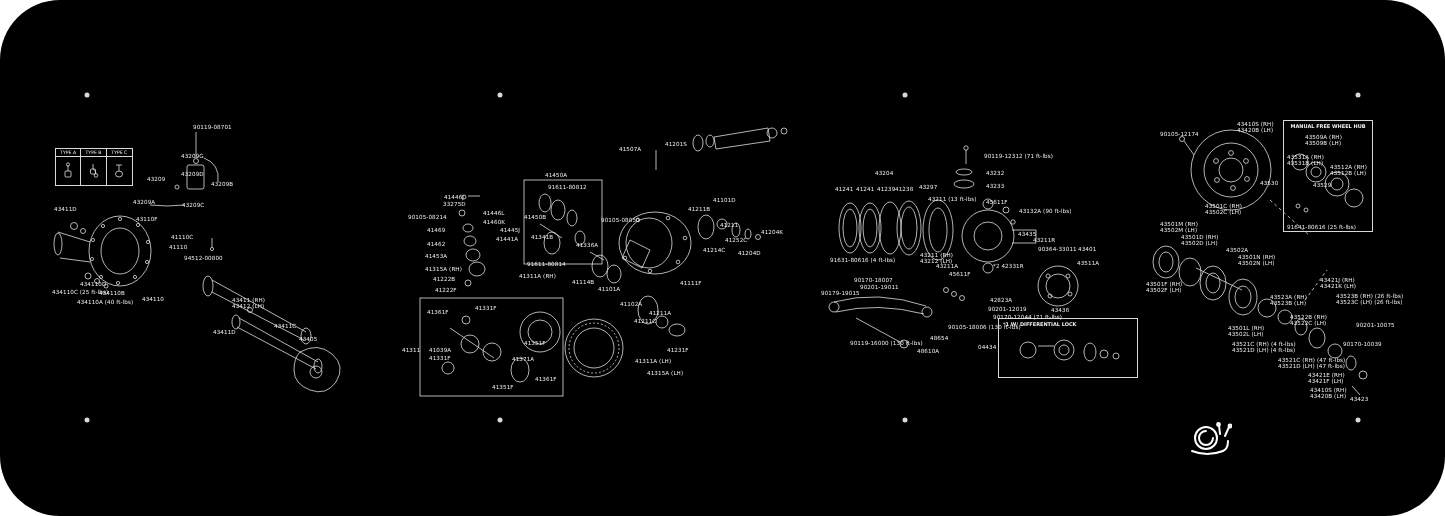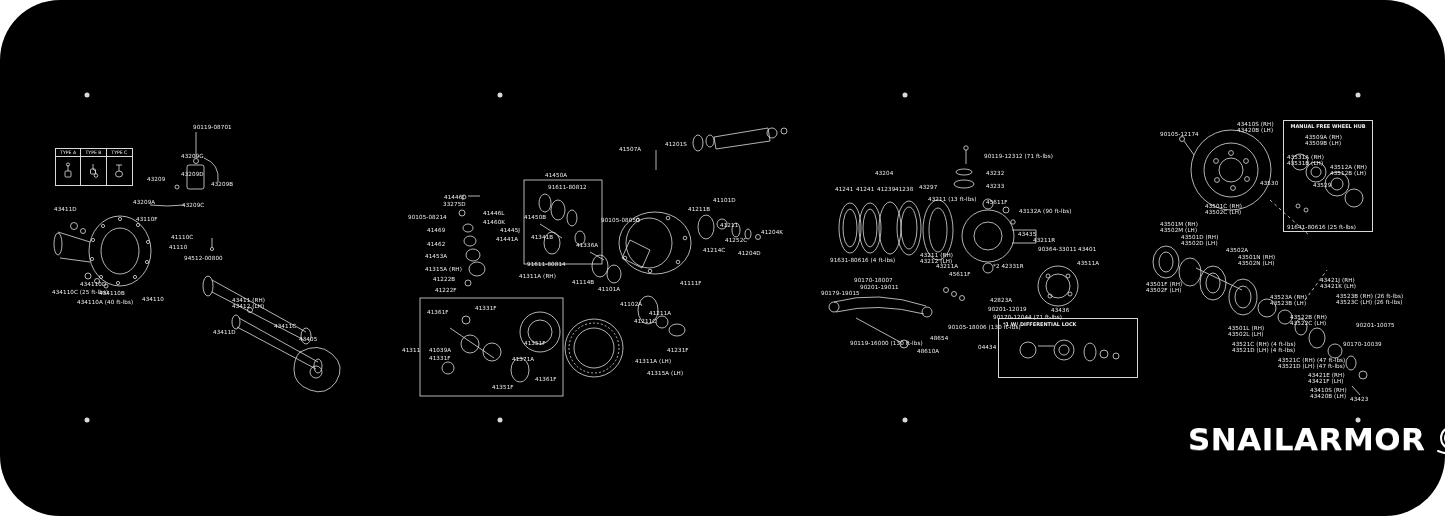--- a/index.html
+++ b/index.html
@@ -416,21 +416,20 @@
       <span class="part-label" style="left: 1278px; top: 357px;">43521C (RH) (47 ft-lbs)</span>
       <span class="part-label" style="left: 1278px; top: 363px;">43521D (LH) (47 ft-lbs)</span>
       <span class="part-label" style="left: 1308px; top: 372px;">43421E (RH)</span>
       <span class="part-label" style="left: 1308px; top: 378px;">43421F (LH)</span>
       <span class="part-label" style="left: 1310px; top: 387px;">43410S (RH)</span>
       <span class="part-label" style="left: 1310px; top: 393px;">43420B (LH)</span>
       <span class="part-label" style="left: 1350px; top: 396px;">43423</span>
     </div>
 
   <div class="brand">
-    <span class="brand-text">SNAILARMOR</span>
     <svg class="snail" width="44" height="36" viewBox="0 0 44 36">
       <g stroke="#ffffff" fill="none" stroke-width="2" stroke-linecap="round">
         <circle cx="18" cy="17" r="11"></circle>
         <path d="M25,17 a7,7 0 1,1 -7,-7"></path>
         <path d="M4,30 q15,6 31,0 q5,-2 5,-10"></path>
         <path d="M37,15 l4,-9 M32,13 l-1,-9"></path>
         <circle cx="42" cy="5" r="1.4"></circle>
           <circle cx="30.5" cy="3.5" r="1.4"></circle>
       </g>
     </svg>

